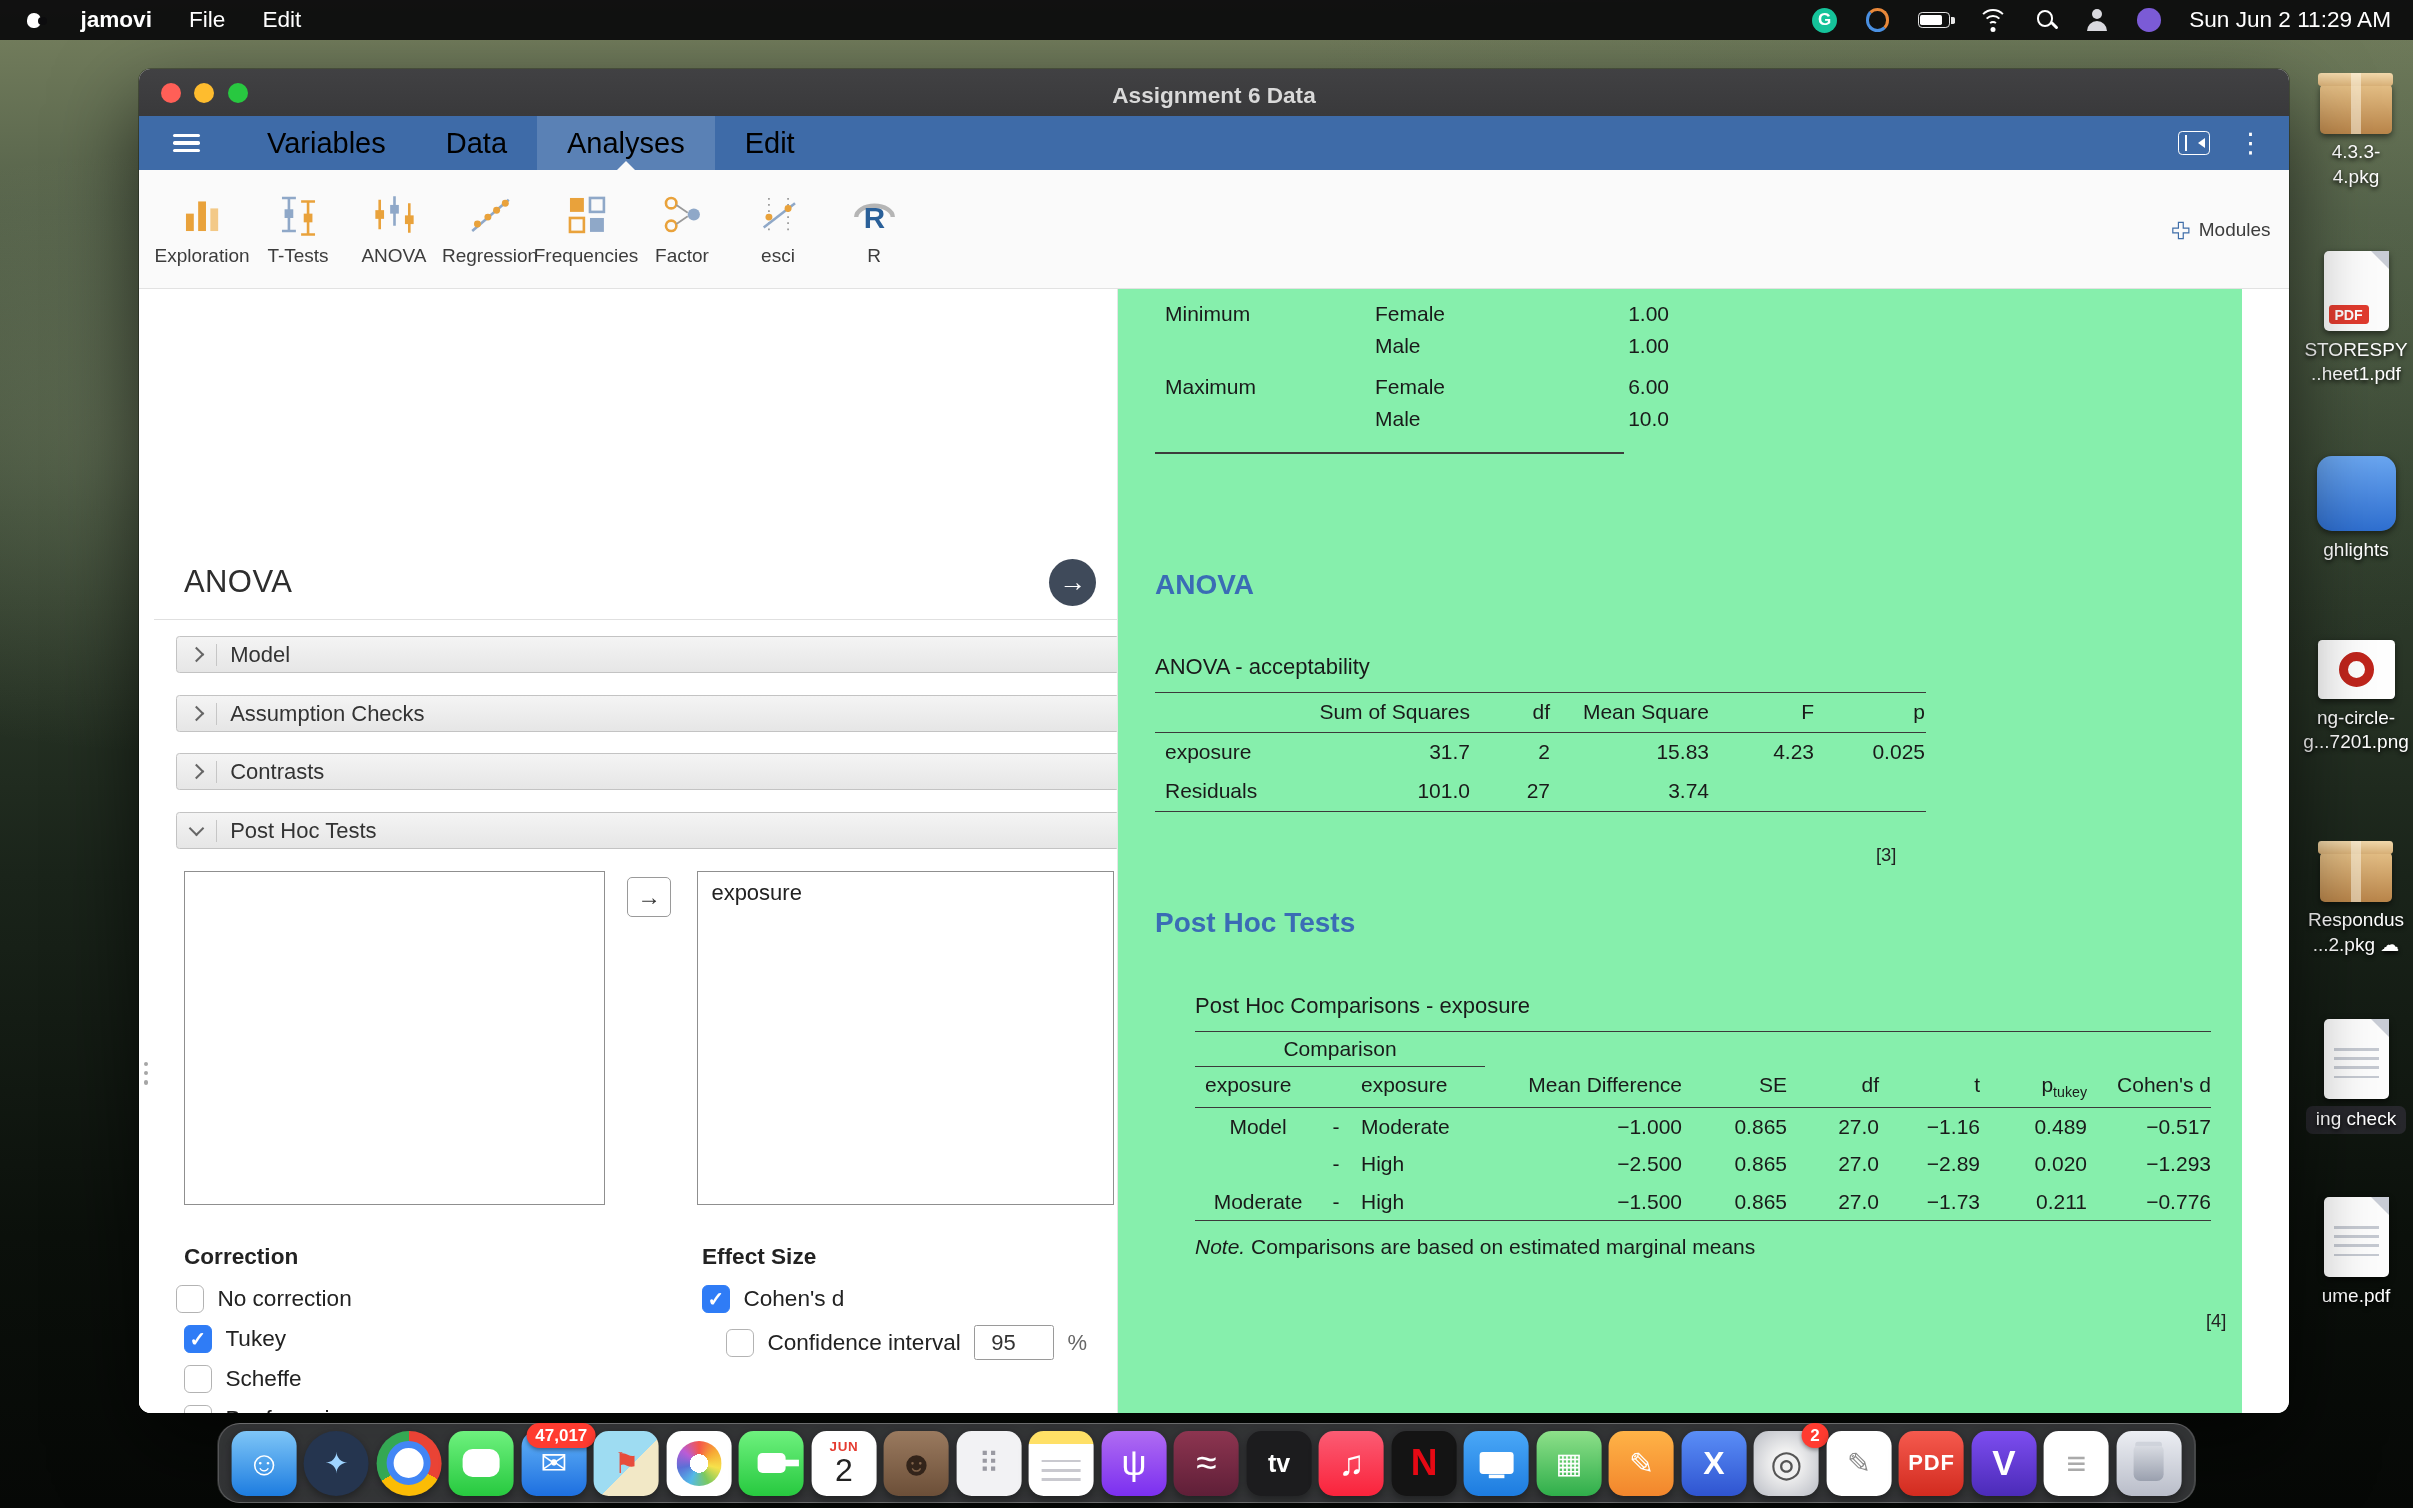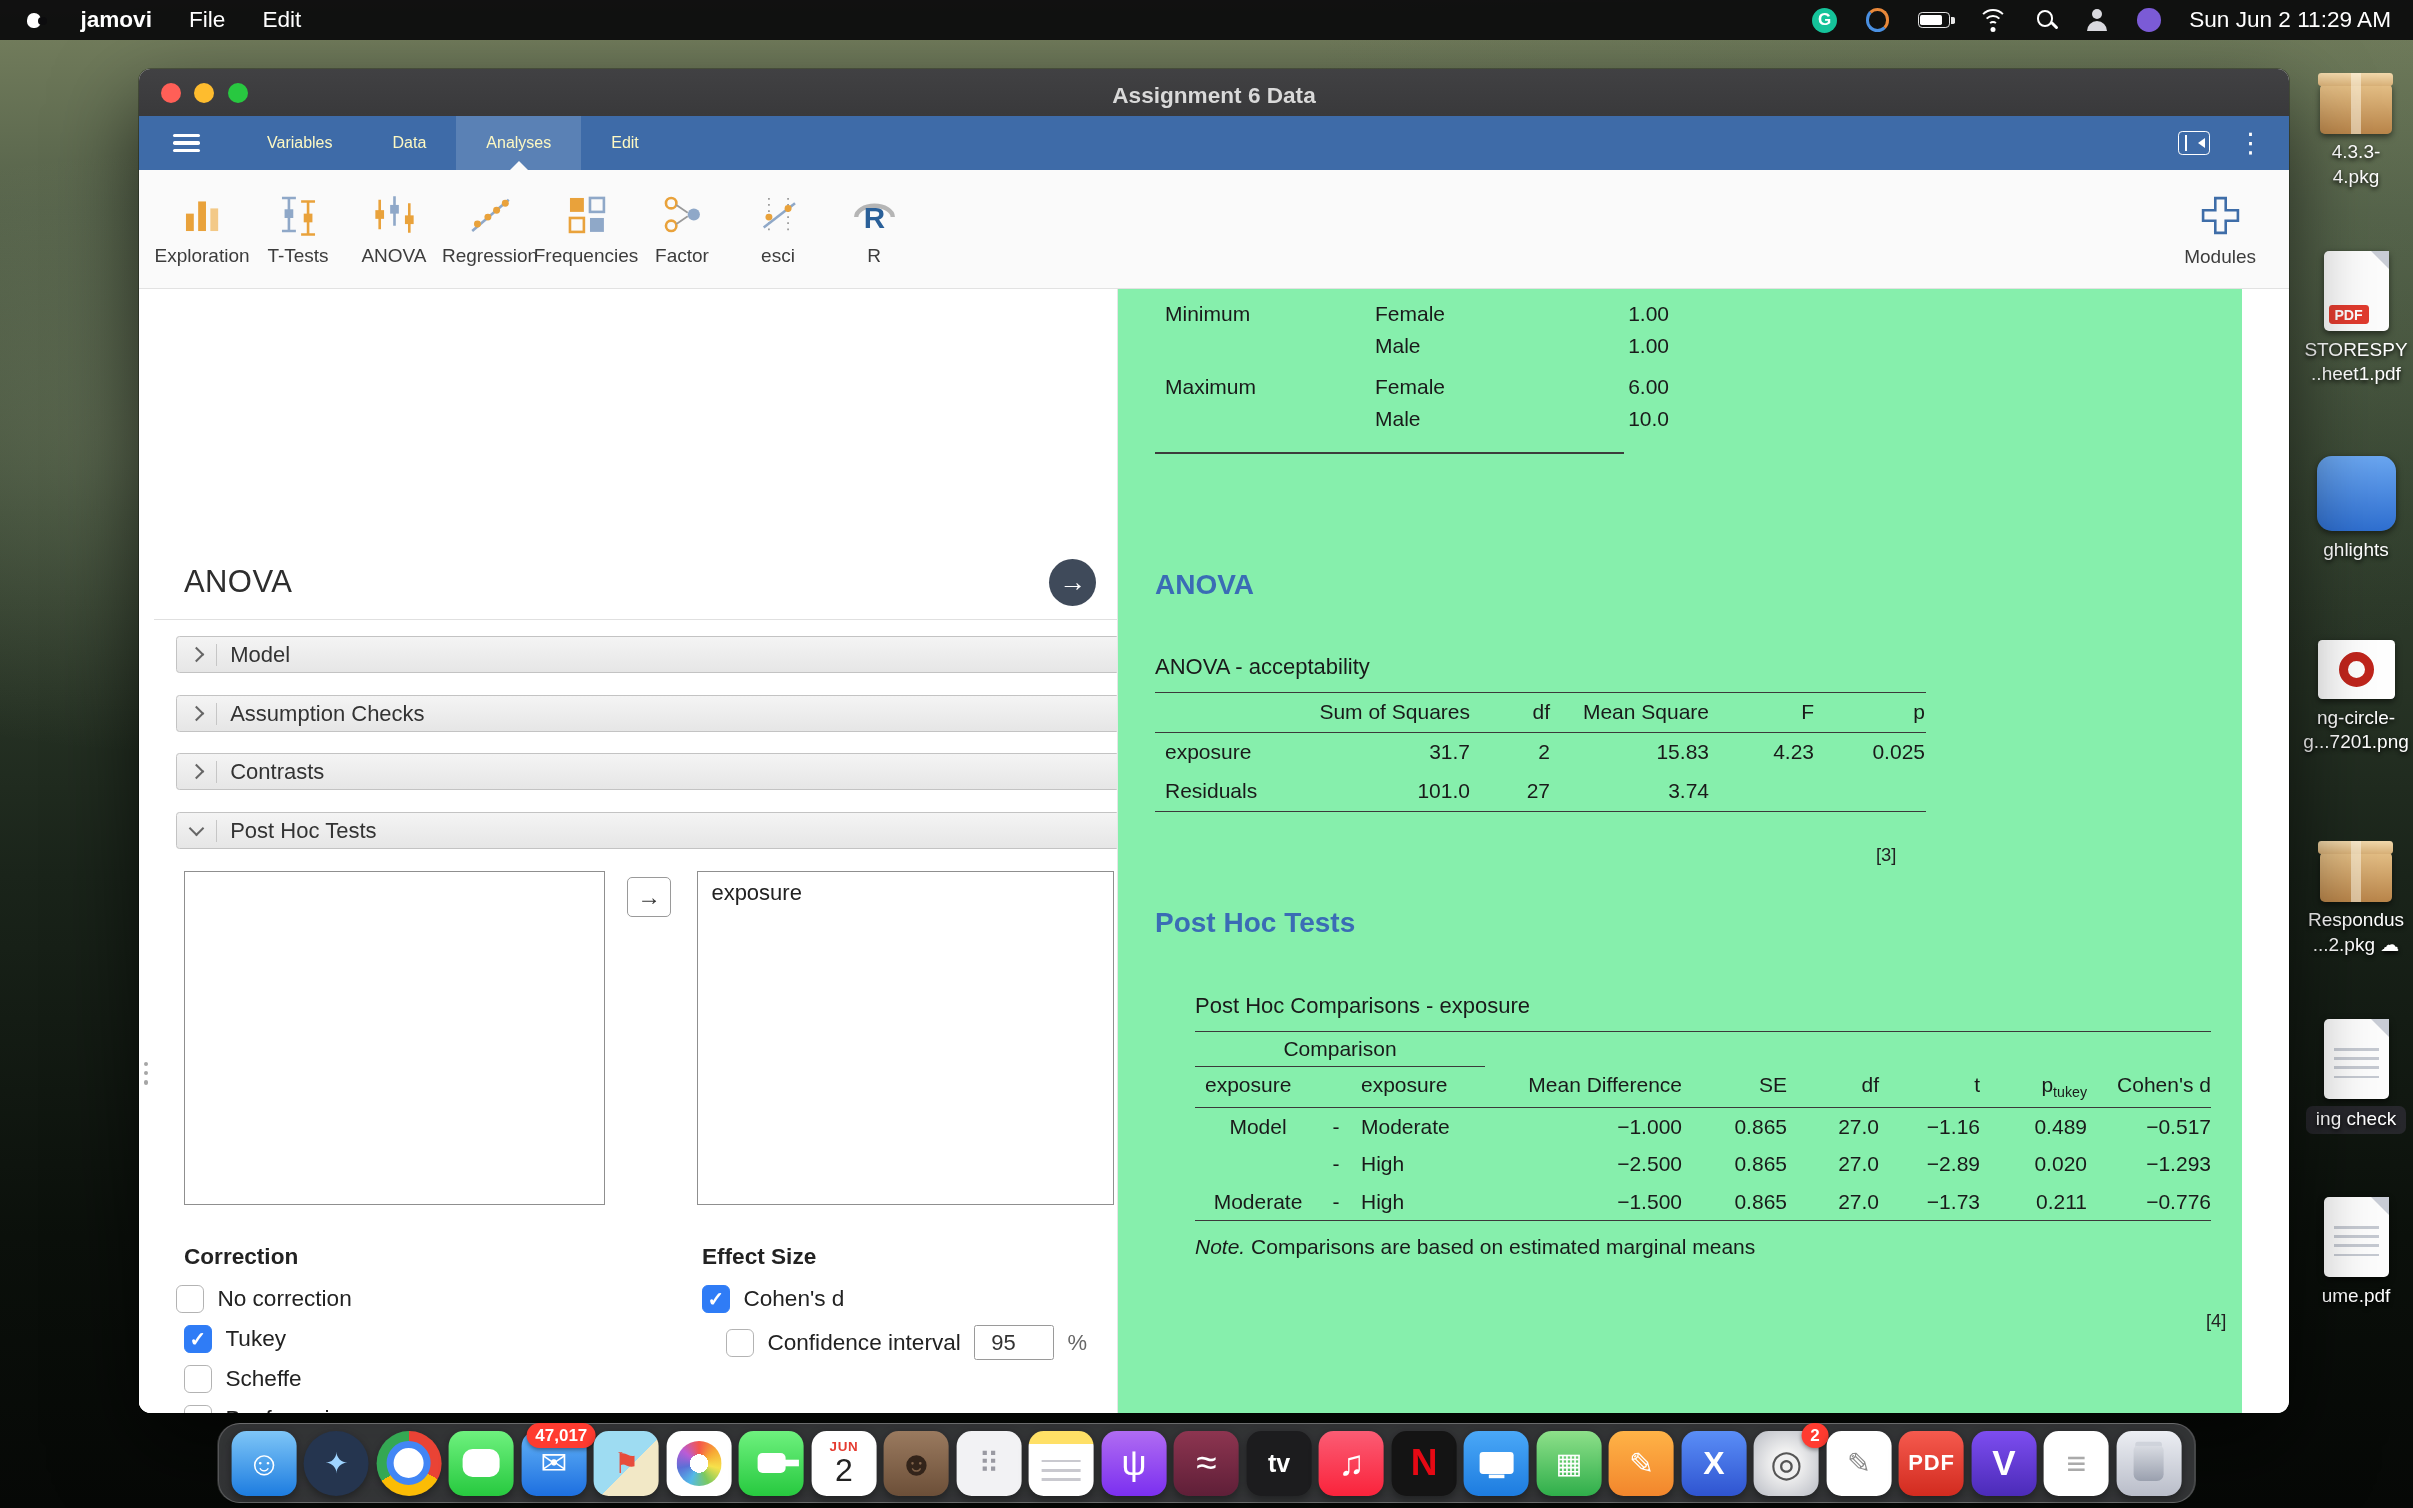--- a/index.html
+++ b/index.html
@@ -67,37 +67,37 @@
   .wtitle { color:#d9d9d9; font-size:22.6px; font-weight:600; }
   .lights { position:absolute; left:22px; top:0; height:47px; display:flex; align-items:center; gap:13.4px; }
   .light { width:20px; height:20px; border-radius:50%; }
   .l-red { background:#ff5f57; } .l-yel { background:#febc2e; } .l-grn { background:#28c840; }
 
   
   .ribbon { position:absolute; left:0; top:47px; width:100%; height:54px; background:#3e6ba8; display:flex; align-items:center; }
   .hb { width:27px; height:19px; display:flex; flex-direction:column; justify-content:space-between; margin:0 37px 0 34px; cursor:pointer; }
   .hb i { height:3.4px; background:#fff; border-radius:1.7px; }
   .tabs { display:flex; height:100%; }
-  .tab { height:100%; display:flex; align-items:center; padding:0 30px; color:#fef9c3; font-size:16px; position:relative; cursor:pointer; }
+  .tab { height:100%; display:flex; align-items:center; padding:0 30px; color:#000000; font-size:29px; position:relative; cursor:pointer; }
   .tab.active { background:rgba(255,255,255,.15); }
   .tab.active::after { content:""; position:absolute; left:50%; bottom:0; transform:translateX(-50%);
     border-left:9.2px solid transparent; border-right:9.2px solid transparent; border-bottom:9.2px solid #fafafa; }
   .rb-right { margin-left:auto; display:flex; align-items:center; gap:27px; padding-right:25px; }
   .rb-panel { width:32px; height:23.5px; border:1.7px solid #fff; border-radius:4.2px; position:relative; }
   .rb-panel::before { content:""; position:absolute; left:5.9px; top:2.5px; bottom:2.5px; width:1.7px; background:#fff; }
   .rb-panel::after { content:""; position:absolute; right:4.2px; top:50%; transform:translateY(-50%);
     border-top:5px solid transparent; border-bottom:5px solid transparent; border-right:7.5px solid #fff; }
   .rb-dots { color:#fff; font-size:27px; line-height:1; }
 
   
   .toolbar { position:absolute; left:0; top:101px; width:100%; height:119px; background:#fafafa; border-bottom:0.8px solid #e2e2e2; display:flex; padding-left:15px; }
   .tool { width:96px; height:100%; display:flex; flex-direction:column; align-items:center; justify-content:center; gap:7.5px; cursor:pointer; }
   .tool svg { width:47px; height:47px; }
   .tool .tlabel { font-size:19px; color:#3c3c3c; }
-  .modules { position:absolute; right:18.4px; top:101px; width:101px; height:120px; display:flex; flex-direction:column; align-items:center; justify-content:center; gap:7.5px; cursor:pointer; }
+  .modules { position:absolute; right:18.4px; top:101px; width:101px; height:120px; display:flex; flex-direction:row; align-items:center; justify-content:center; gap:7.5px; cursor:pointer; }
   .modules svg { width:47px; height:47px; }
   .modules .tlabel { font-size:19px; color:#3c3c3c; }
 
   
   .content { position:absolute; left:0; top:220px; width:100%; height:1125px; background:#fff; }
   .options { position:absolute; left:0; top:0; width:1011px; height:100%; background:#fff; border-right:0.8px solid #dcdcdc; }
   .gap { position:absolute; left:1011px; top:0; width:14.2px; height:100%; background:#f4f4f4; }
   .results { position:absolute; left:978px; top:0; width:1125px; height:100%; background:#86efac; border-left:0.8px solid #e6e6e6; overflow:hidden; }
   .grip { position:absolute; display:flex; flex-direction:column; gap:5px; }
   .grip i { width:4.2px; height:4.2px; border-radius:50%; background:#a6a6a6; }

